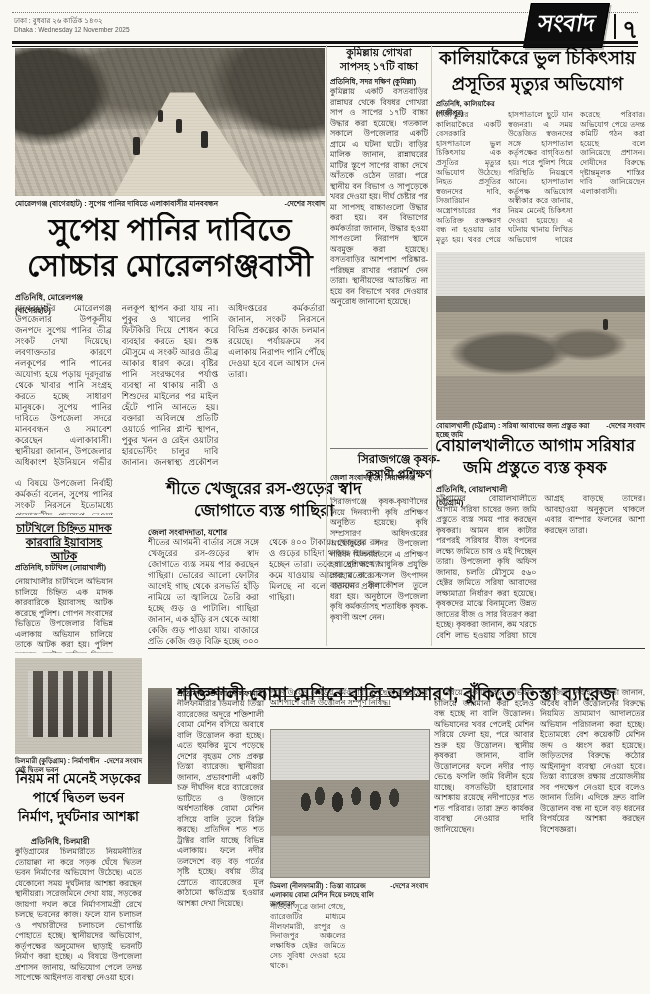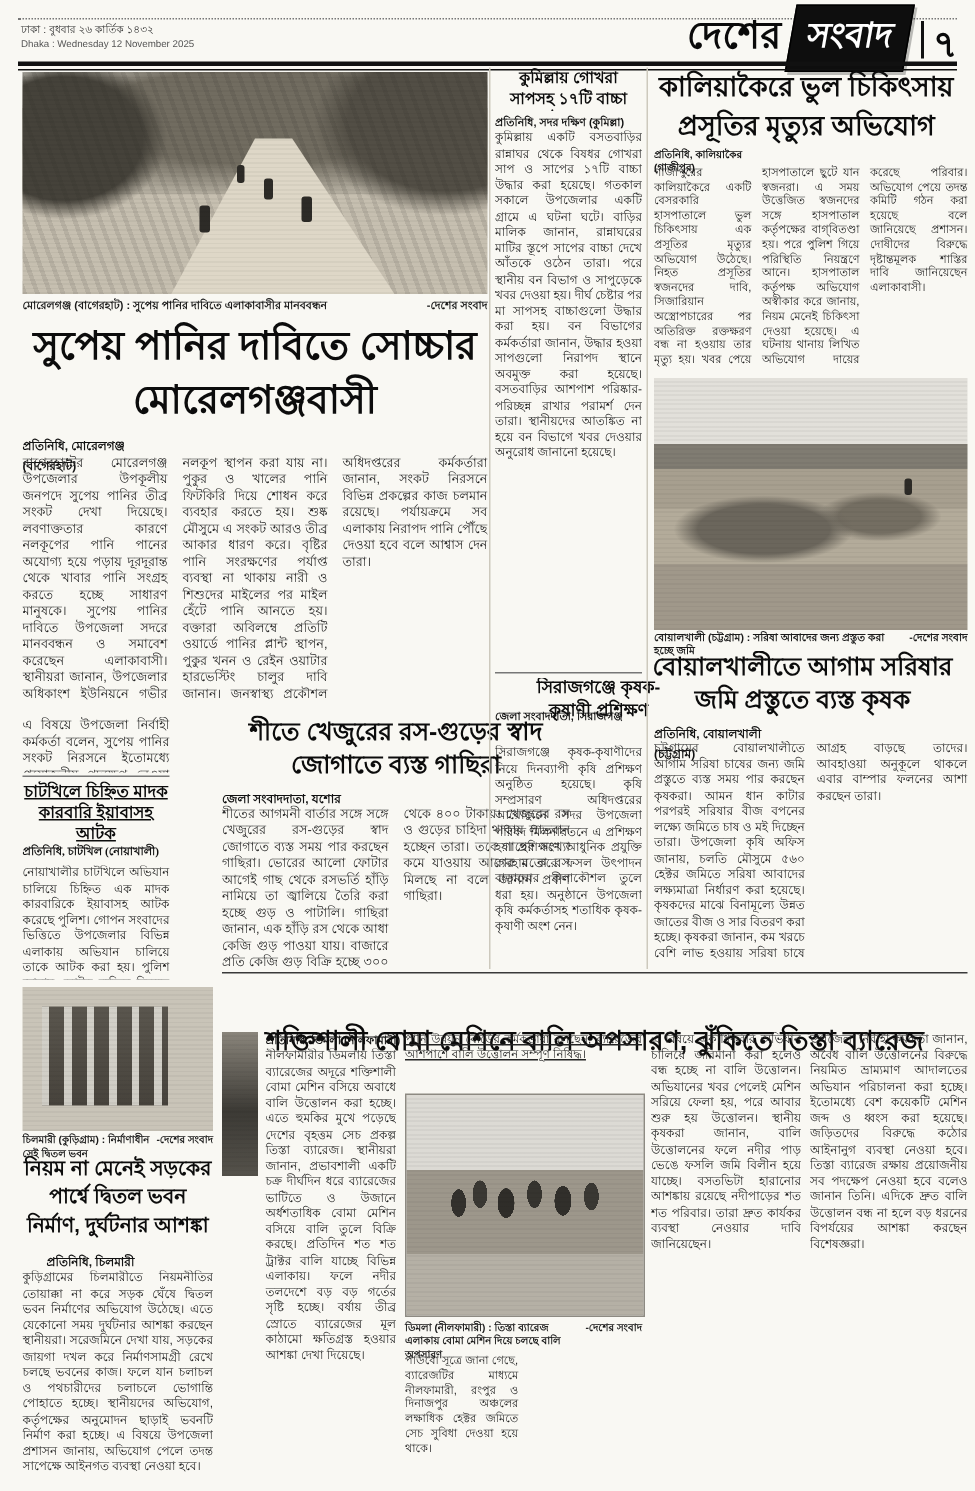--- a/index.html
+++ b/index.html
@@ -56,39 +56,38 @@
 </style>
 </head>
 <body>
 
 <div class="abs dotted" style="left:12px;top:12px;width:626px;"></div>
 <div class="abs dateline" style="left:14px;top:16px;width:200px;">
   <div>ঢাকা : বুধবার ২৬ কার্তিক ১৪৩২</div>
   <div class="en">Dhaka : Wednesday 12 November 2025</div>
 </div>
 <div class="abs masthead" style="left:360px;top:11px;width:246px;height:28px;">
-  <span class="mh-first">দেশের</span>
   <span class="mh-box">সংবাদ</span>
 </div>
 <div class="abs" style="left:614px;top:14px;width:2px;height:25px;background:#111;"></div>
 <div class="abs pnum" style="left:622px;top:10px;">৭</div>
 <div class="abs dbl" style="left:12px;top:41px;width:626px;"></div>
 
 <div id="photo1" class="photo" style="left:15px;top:48px;width:310px;height:148px;">
   <div class="path"></div>
   <div class="fig" style="left:46%;top:42%;width:5px;height:12px;"></div>
   <div class="fig" style="left:52%;top:48%;width:6px;height:14px;"></div>
   <div class="fig" style="left:60%;top:56%;width:7px;height:17px;"></div>
   <div class="fig" style="left:38%;top:60%;width:7px;height:18px;"></div>
 </div>
 <div class="abs cap" style="left:15px;top:199px;width:310px;">
   <span>মোরেলগঞ্জ (বাগেরহাট) : সুপেয় পানির দাবিতে এলাকাবাসীর মানববন্ধন</span>
   <span class="cr">-দেশের সংবাদ</span>
 </div>
-<div class="abs hl" style="left:15px;top:212px;width:310px;height:74px;font-size:26px;line-height:36px;">সুপেয় পানির দাবিতে সোচ্চার মোরেলগঞ্জবাসী</div>
+<div class="abs hl" style="left:15px;top:212px;width:310px;height:74px;font-size:30px;line-height:36px;">সুপেয় পানির দাবিতে সোচ্চার মোরেলগঞ্জবাসী</div>
 <div class="abs byl" style="left:15px;top:291px;width:100px;">প্রতিনিধি, মোরেলগঞ্জ (বাগেরহাট)</div>
 <div class="abs bodytxt" style="left:15px;top:303px;width:310px;height:172px;column-count:3;column-gap:10px;column-fill:auto;">বাগেরহাটের মোরেলগঞ্জ উপজেলার উপকূলীয় জনপদে সুপেয় পানির তীব্র সংকট দেখা দিয়েছে। লবণাক্ততার কারণে নলকূপের পানি পানের অযোগ্য হয়ে পড়ায় দূরদূরান্ত থেকে খাবার পানি সংগ্রহ করতে হচ্ছে সাধারণ মানুষকে। সুপেয় পানির দাবিতে উপজেলা সদরে মানববন্ধন ও সমাবেশ করেছেন এলাকাবাসী। স্থানীয়রা জানান, উপজেলার অধিকাংশ ইউনিয়নে গভীর নলকূপ স্থাপন করা যায় না। পুকুর ও খালের পানি ফিটকিরি দিয়ে শোধন করে ব্যবহার করতে হয়। শুষ্ক মৌসুমে এ সংকট আরও তীব্র আকার ধারণ করে। বৃষ্টির পানি সংরক্ষণের পর্যাপ্ত ব্যবস্থা না থাকায় নারী ও শিশুদের মাইলের পর মাইল হেঁটে পানি আনতে হয়। বক্তারা অবিলম্বে প্রতিটি ওয়ার্ডে পানির প্লান্ট স্থাপন, পুকুর খনন ও রেইন ওয়াটার হারভেস্টিং চালুর দাবি জানান। জনস্বাস্থ্য প্রকৌশল অধিদপ্তরের কর্মকর্তারা জানান, সংকট নিরসনে বিভিন্ন প্রকল্পের কাজ চলমান রয়েছে। পর্যায়ক্রমে সব এলাকায় নিরাপদ পানি পৌঁছে দেওয়া হবে বলে আশ্বাস দেন তারা।</div>
 <div class="abs bodytxt" style="left:15px;top:478px;width:98px;height:37px;">এ বিষয়ে উপজেলা নির্বাহী কর্মকর্তা বলেন, সুপেয় পানির সংকট নিরসনে ইতোমধ্যে প্রয়োজনীয় পদক্ষেপ নেওয়া হয়েছে।</div>
 
 <div class="hr" style="left:15px;top:517px;width:98px;background:#777;"></div>
 <div class="abs hl" style="left:15px;top:521px;width:98px;height:43px;font-size:11px;line-height:14px;text-decoration:underline;">চাটখিলে চিহ্নিত মাদক কারবারি ইয়াবাসহ আটক</div>
 <div class="abs byl" style="left:15px;top:562px;width:98px;font-size:7.5px;font-family:Liberation Serif, serif;">প্রতিনিধি, চাটখিল (নোয়াখালী)</div>
 <div class="abs bodytxt" style="left:15px;top:577px;width:98px;height:76px;font-size:8px;line-height:10.5px;">নোয়াখালীর চাটখিলে অভিযান চালিয়ে চিহ্নিত এক মাদক কারবারিকে ইয়াবাসহ আটক করেছে পুলিশ। গোপন সংবাদের ভিত্তিতে উপজেলার বিভিন্ন এলাকায় অভিযান চালিয়ে তাকে আটক করা হয়। পুলিশ জানায়, আটক ব্যক্তির বিরুদ্ধে একাধিক মাদক মামলা রয়েছে। তার বিরুদ্ধে আইনগত ব্যবস্থা গ্রহণ করা হয়েছে।</div>
 
 <div id="photo4" class="photo" style="left:15px;top:658px;width:127px;height:96px;">

